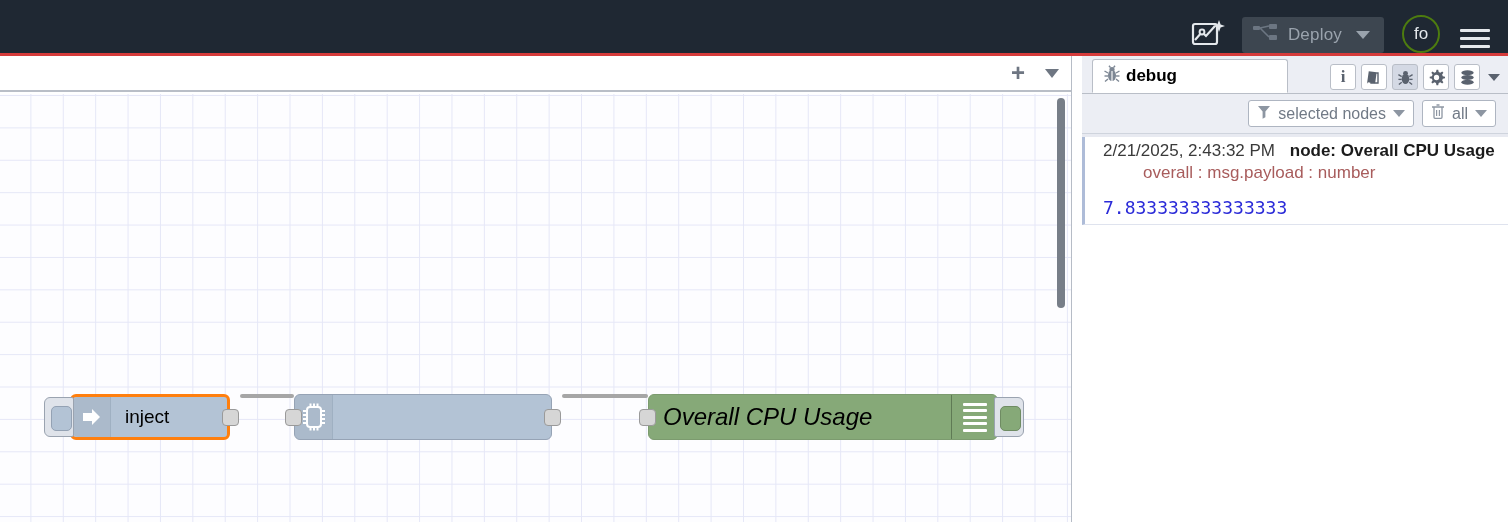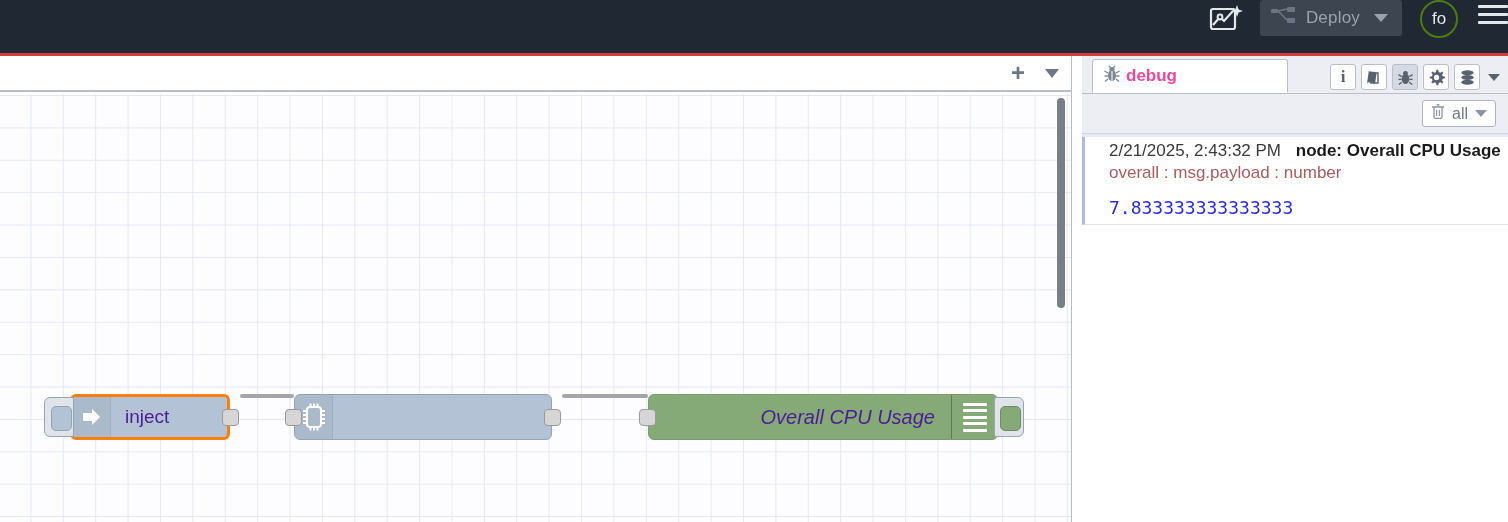--- a/index.html
+++ b/index.html
@@ -6,22 +6,22 @@
   html, body {
     width: 1508px; height: 522px;
     font-family: "Liberation Sans", sans-serif;
     overflow: hidden; background: #fff;
   }
   #app { position: relative; width: 1508px; height: 522px; }
 
   
   .header {
     position: absolute; top: 0; left: 0; width: 1508px; height: 53px;
-    background: #1f2833; display: flex; align-items: flex-start;
-    justify-content: flex-end; 
+    background: #1f2833; display: flex; align-items: flex-end;
+    justify-content: flex-end; padding-right: 18px;
   }
   .header-red { position:absolute; top:53px; left:0; width:1508px; height:3px; background:#d63b3b; }
   .hdr-btn { display:flex; align-items:center; justify-content:center; cursor:pointer; }
   .icon-action { width:44px; height:38px; margin-right:12px; }
   .deploy-btn {
     height: 36px; background: #3d4650; border-radius: 3px;
     display:flex; align-items:center; color:#9aa3ad; cursor:pointer;
     padding: 0 6px 0 10px; margin-right: 18px;
   }
   .deploy-label { font-size: 17px; color:#9aa3ad; padding: 0 12px 0 10px; letter-spacing:.2px; }
@@ -66,39 +66,39 @@
   }
 
   
   .node { position:absolute; height:46px; border-radius:6px; display:flex; align-items:center; }
   .node-body { display:flex; align-items:center; height:100%; width:100%;
                border:1px solid #96a3b5; border-radius:6px; background:#b3c3d5; }
   .node-icon-box {
     width:38px; height:100%; display:flex; align-items:center; justify-content:center;
     border-right:1px solid #9fb0c2; border-radius:5px 0 0 5px; background:rgba(0,0,0,0.045);
   }
-  .node-label { flex:1; font-size:19px; color:#4c1d95; padding:0 14px; }
+  .node-label { flex:1; font-size:19px; color:#000000; padding:0 14px; }
   .node.selected .node-body { border:3px solid #ff7f0e; }
 
   .port {
     position:absolute; width:17px; height:17px; border-radius:4px;
     background:#d6d6d6; border:1px solid #9a9a9a; top:15px;
   }
   .inject-btn {
     position:absolute; left:-26px; top:3px; width:30px; height:40px;
     background:#dfe3ea; border:1px solid #9aa3b0; border-radius:6px 2px 2px 6px;
   }
   .inject-btn::after{
     content:""; position:absolute; left:6px; top:8px; width:19px; height:23px;
     background:#b3c3d5; border:1px solid #94a2b4; border-radius:5px;
   }
   .wire { position:absolute; height:4px; background:#a6a6a6; top:21px; border-radius:2px; }
 
   .debug-node .node-body { background:#86a978; border:1px solid #7c9b6f; }
-  .debug-node .node-label { text-align:right; font-style:italic; font-size:20px; padding-right:16px; }
+  .debug-node .node-label { text-align:left; font-style:italic; font-size:24px; padding-right:16px; }
   .debug-icon-box {
     width:46px; height:100%; display:flex; align-items:center; justify-content:center;
     border-left:1px solid #5f7a55; border-radius:0 5px 5px 0;
   }
   .debug-lines span { display:block; width:24px; height:3px; background:#fff; margin:3.5px 0; border-radius:1px;}
   .debug-status {
     position:absolute; right:-26px; top:3px; width:30px; height:40px;
     background:#dfe3ea; border:1px solid #9aa3b0; border-radius:2px 6px 6px 2px;
   }
   .debug-status::after{
@@ -106,21 +106,21 @@
     background:#86a978; border:1px solid #6f8c63; border-radius:5px;
   }
 
   
   .sidebar { position:absolute; top:56px; left:1082px; width:426px; height:466px; background:#fff; }
   .sb-tabrow { display:flex; align-items:flex-end; height:38px; background:#eceef4;
                border-bottom:1px solid #b9bec7; padding-left:10px; }
   .sb-tab {
     display:flex; align-items:center; gap:5px; height:34px; padding:0 14px 0 10px;
     background:#fff; border:1px solid #b9bec7; border-bottom:1px solid #fff;
-    border-radius:3px 3px 0 0; font-size:17px; font-weight:bold; color:#ec4899; cursor:pointer;
+    border-radius:3px 3px 0 0; font-size:17px; font-weight:bold; color:#000000; cursor:pointer;
     min-width:196px;
   }
   .sb-tools { margin-left:auto; display:flex; align-items:center; gap:5px; padding-bottom:3px; padding-right:8px;}
   .tool-btn {
     width:26px; height:26px; border:1px solid #b9bec7; border-radius:3px; background:#fff;
     display:flex; align-items:center; justify-content:center; cursor:pointer; color:#5a626e;
   }
   .tool-btn.active { background:#d4d9e4; }
   .tool-caret { width:0;height:0;border-left:6px solid transparent;border-right:6px solid transparent;
                 border-top:7px solid #5a626e; cursor:pointer; margin-left:3px;}
@@ -131,26 +131,26 @@
   .filter-btn {
     display:flex; align-items:center; gap:7px; height:27px; padding:0 8px;
     border:1px solid #aeb5c1; border-radius:3px; background:#fff;
     font-size:16px; color:#717a86; cursor:pointer;
   }
   .fb-caret { width:0;height:0;border-left:6px solid transparent;border-right:6px solid transparent;
               border-top:7px solid #8d96a2; }
   .msgs { background:#fff; }
   .msg {
     border-bottom:1px solid #dfe3ee; border-left:3px solid #aebcd8;
-    padding:4px 0 6px 24px; background:#fff;
+    padding:4px 0 6px 18px; background:#fff;
   }
   .msg-head { font-size:17px; color:#1b1b1b; white-space:nowrap; }
   .msg-time { color:#3a3a3a; }
   .msg-node { font-weight:bold; margin-left:10px; }
-  .msg-prop { font-size:17px; color:#a85c5c; margin-top:2px; white-space:nowrap; }
+  .msg-prop { font-size:17px; color:#a85c5c; margin-top:2px; white-space:nowrap;margin-left:40px; }
   .msg-value { font-size:18px; color:#2a2ad8; font-family:"DejaVu Sans Mono", monospace; margin-top:14px; }
   .msg-top-shadow { height:3px; background:#e8eaf1; }
 </style>
 </head>
 <body>
 
 <div id="app">
 
   <div class="header">
     <div class="hdr-btn icon-action">
@@ -322,20 +322,29 @@
             <ellipse cx="9" cy="14" rx="6.5" ry="2.6" fill="#5a626e"></ellipse>
           </svg>
         </div>
         <span class="tool-caret"></span>
       </div>
     </div>
 
     <div class="sb-filterrow">
       <div class="filter-btn">
         <span>
+          <svg width="14" height="14" viewBox="0 0 14 14">
+            <path d="M1 1 h12 l-4.6 5.6 v5.6 l-2.8 1.6 v-7.2z" fill="#8d96a2"></path>
+          </svg>
+        </span>
+        <span>selected nodes</span>
+        <span class="fb-caret"></span>
+      </div>
+      <div class="filter-btn">
+        <span>
           <svg width="14" height="15" viewBox="0 0 14 15">
             <path d="M1 3 h12 M5.5 1 h3 M3 3.8 v9.5 a1 1 0 0 0 1 1 h6 a1 1 0 0 0 1-1 v-9.5" fill="none" stroke="#8d96a2" stroke-width="1.3"></path>
             <path d="M5.6 6 v6 M8.4 6 v6" stroke="#8d96a2" stroke-width="1.2"></path>
           </svg>
         </span>
         <span>all</span>
         <span class="fb-caret"></span>
       </div>
     </div>
 

